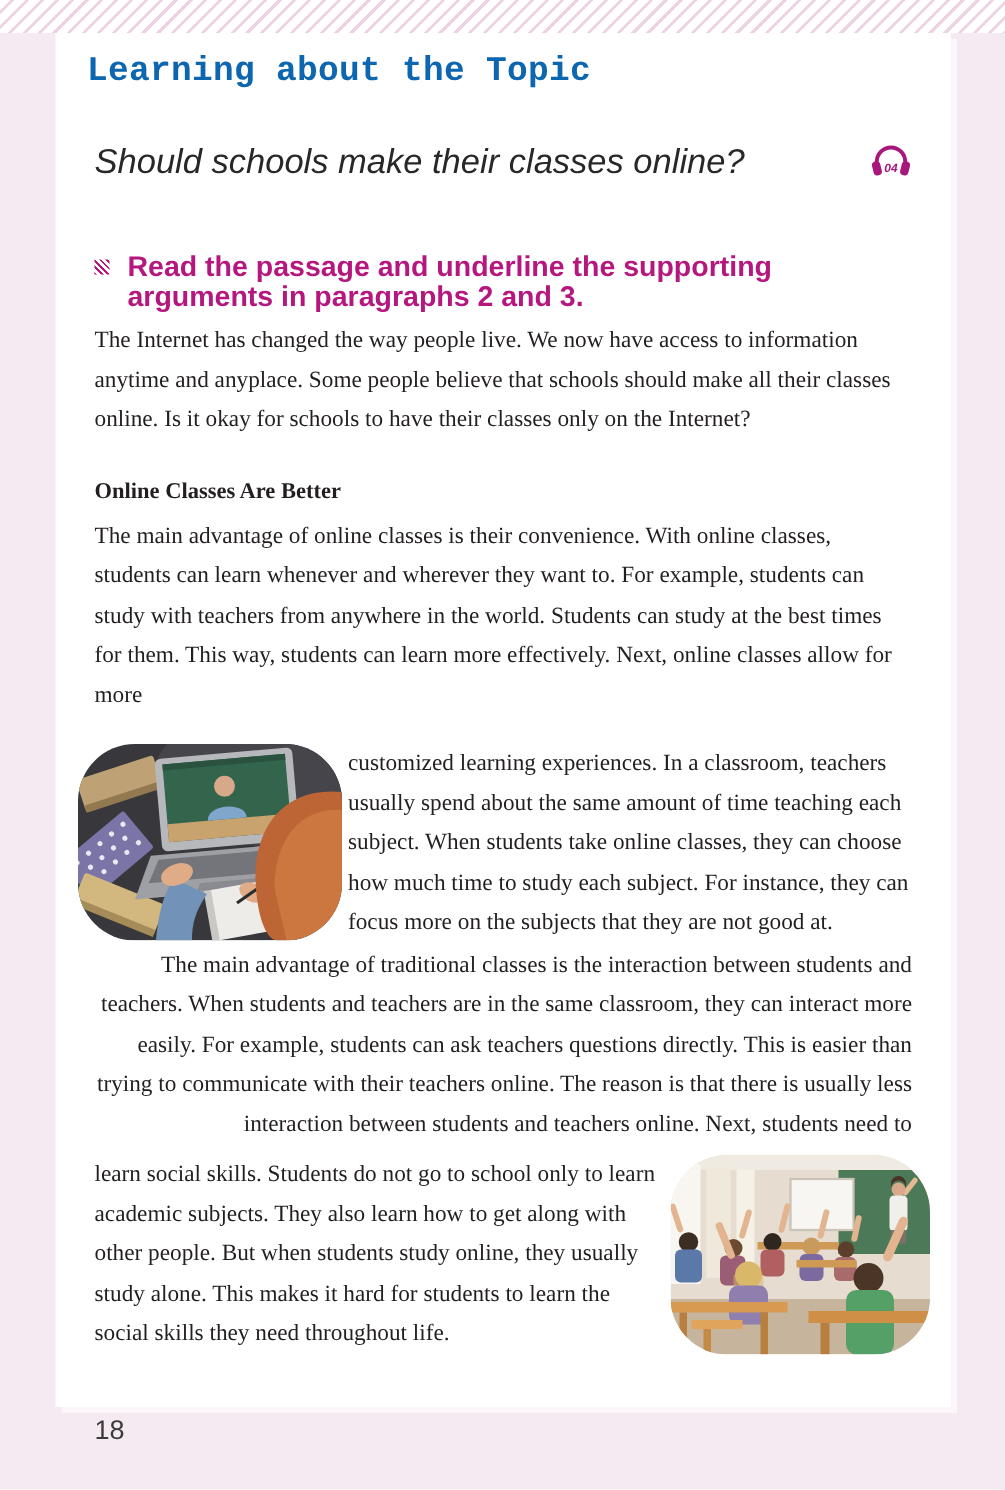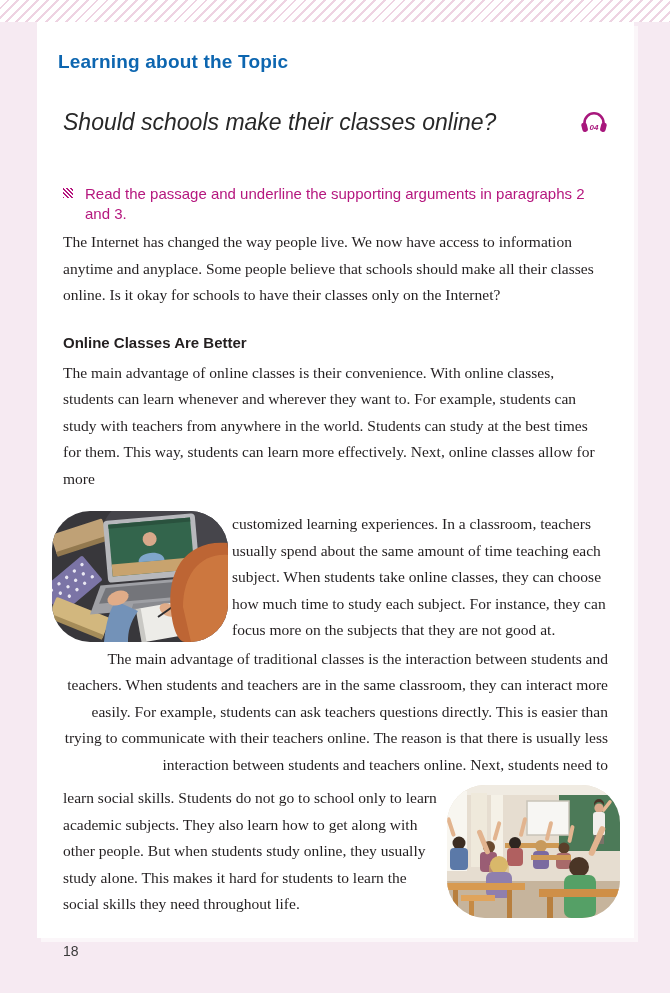--- a/index.html
+++ b/index.html
@@ -12,69 +12,70 @@
     position:absolute;left:0;top:0;width:670px;height:22px;
     background:repeating-linear-gradient(135deg,#ffffff 0 5px,#eed3e2 5px 7px);
   }
   .page-panel{
     position:absolute;left:37px;top:22px;width:597px;height:916px;
     background:#ffffff;box-sizing:border-box;
     padding:12px 26px 0 26px;
     box-shadow:4px 4px 0 rgba(255,255,255,.55);
   }
   .lesson-header{
-    margin:15px 0 0 -5px;
-    font-size:19px;line-height:26px;font-weight:700;color:#0d66b0;
+    margin:0 0 0 -5px;
+    font-size:23px;line-height:26px;font-weight:700;color:#0d66b0;
     letter-spacing:.2px;
+    font-family:Liberation Mono, monospace;
   }
   .title-row{
     display:flex;justify-content:space-between;align-items:center;
     margin-top:33px;
     font-style:italic;
   }
   .passage-title{
     font-size:23px;line-height:28px;font-weight:400;color:#282828;
   }
   .audio-icon{width:26px;height:22px;flex:0 0 auto;margin-right:1px;}
   .instruction-row{
     display:flex;align-items:flex-start;margin-top:48px;
   }
   .instruction-bullet{
     width:10px;height:10px;margin:4px 12px 0 0;flex:0 0 auto;
     background:repeating-linear-gradient(45deg,#b5177e 0 1.3px,#ffffff 1.3px 3px);
   }
   .instruction-text{
-    font-size:15px;line-height:20px;font-weight:400;color:#b5177e;
+    font-size:19px;line-height:20px;font-weight:700;color:#b5177e;
   }
   .serif, .serif p{
     font-family:"Liberation Serif",serif;
     font-size:15.5px;line-height:26.5px;color:#231f20;
   }
   .serif b{font-weight:normal;}
   p{margin:0;}
   .intro{margin-top:5px;}
   .section-heading{
     font-size:15px;line-height:20px;font-weight:700;color:#231f20;
-    font-family:Liberation Sans, sans-serif;
+    font-family:Liberation Serif, serif;
   }
   .heading-1{margin-top:24px;}
   .para-a{margin-top:7px;}
   .media-row{display:flex;align-items:flex-start;}
   .media-row-1{margin-top:19px;margin-left:-11px;}
   .media-row-1 .photo{flex:0 0 auto;width:176px;height:131px;border-radius:38px;overflow:hidden;}
   .media-row-1 .beside-text{margin-left:4px;width:375px;}
   .heading-2{margin-top:21px;}
   .para-b{margin-top:2px;text-align:right;}
   .media-row-2{margin-top:7px;width:calc(100% + 12px);}
   .media-row-2 .beside-text{width:377px;flex:0 0 auto;}
   .media-row-2 .photo{flex:0 0 auto;width:173px;height:133px;border-radius:38px;overflow:hidden;margin-left:7px;}
   .photo svg{display:block;width:100%;height:100%;}
   .page-number{
     position:absolute;left:63px;top:943px;
-    font-size:14px;color:#3a3a3a;font-family:"Liberation Sans",sans-serif;
+    font-size:18px;color:#3a3a3a;font-family:"Liberation Sans",sans-serif;
   }
 </style>
 </head>
 <body>
 
 <div class="stripe-band"></div>
 
 <div class="page-panel">
 
   <h1 class="lesson-header">Learning about the Topic</h1>

